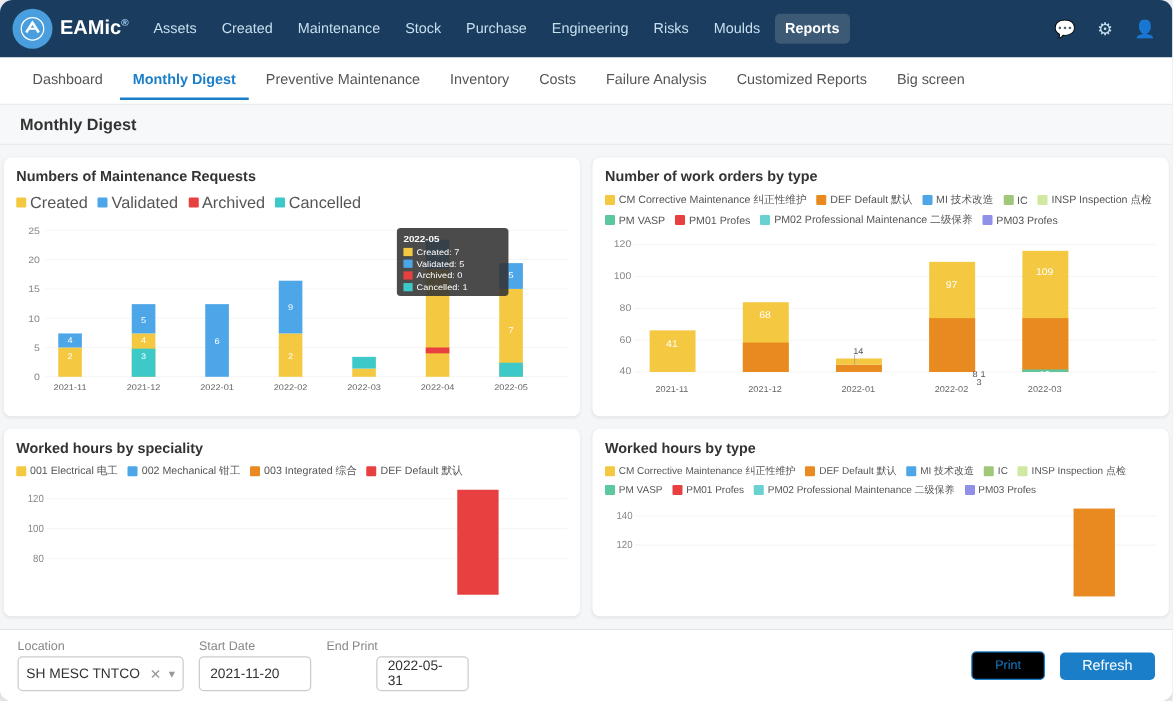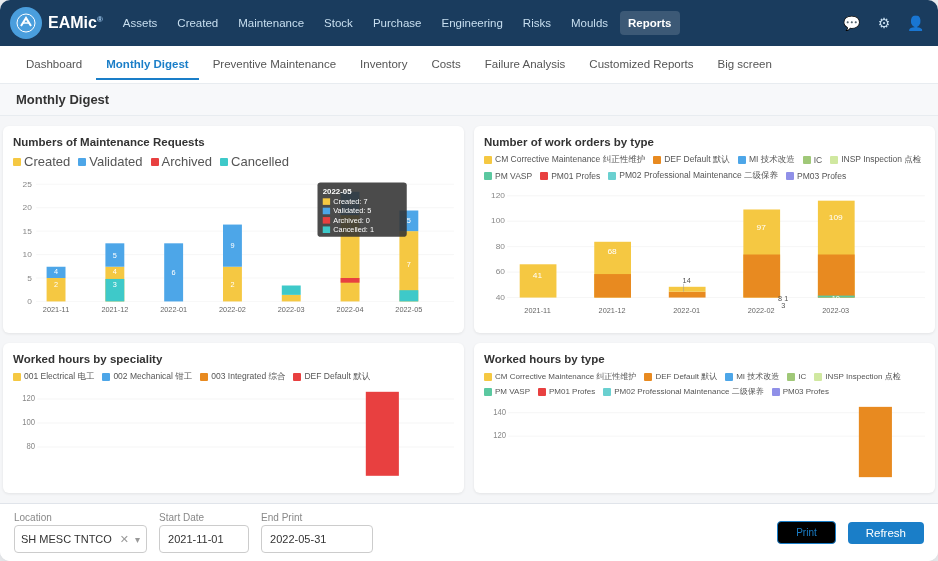--- a/index.html
+++ b/index.html
@@ -595,26 +595,26 @@
       <span class="footer-label">Location</span>
       <div class="footer-input-with-clear">
         <span style="font-size:11px;color:#333;">SH MESC TNTCO</span>
         <span style="color:#999;font-size:11px;margin-left:4px;">✕</span>
         <span style="color:#999;font-size:10px;margin-left:2px;">▾</span>
       </div>
     </div>
     <div class="footer-field">
       <span class="footer-label">Start Date</span>
       <div class="footer-input" style="width:90px;">
-        <span>2021-11-01</span>
+        <span>2021-11-20</span>
       </div>
     </div>
     <div class="footer-field">
       <span class="footer-label">End Print</span>
-      <div class="footer-input" style="width:112px;">
+      <div class="footer-input" style="width:74px;margin-left:40px;">
         <span>2022-05-31</span>
       </div>
     </div>
     <div class="footer-spacer"></div>
     <button class="btn-print">Print</button>
     <button class="btn-refresh">Refresh</button>
   </div>
 
 </div>
 

